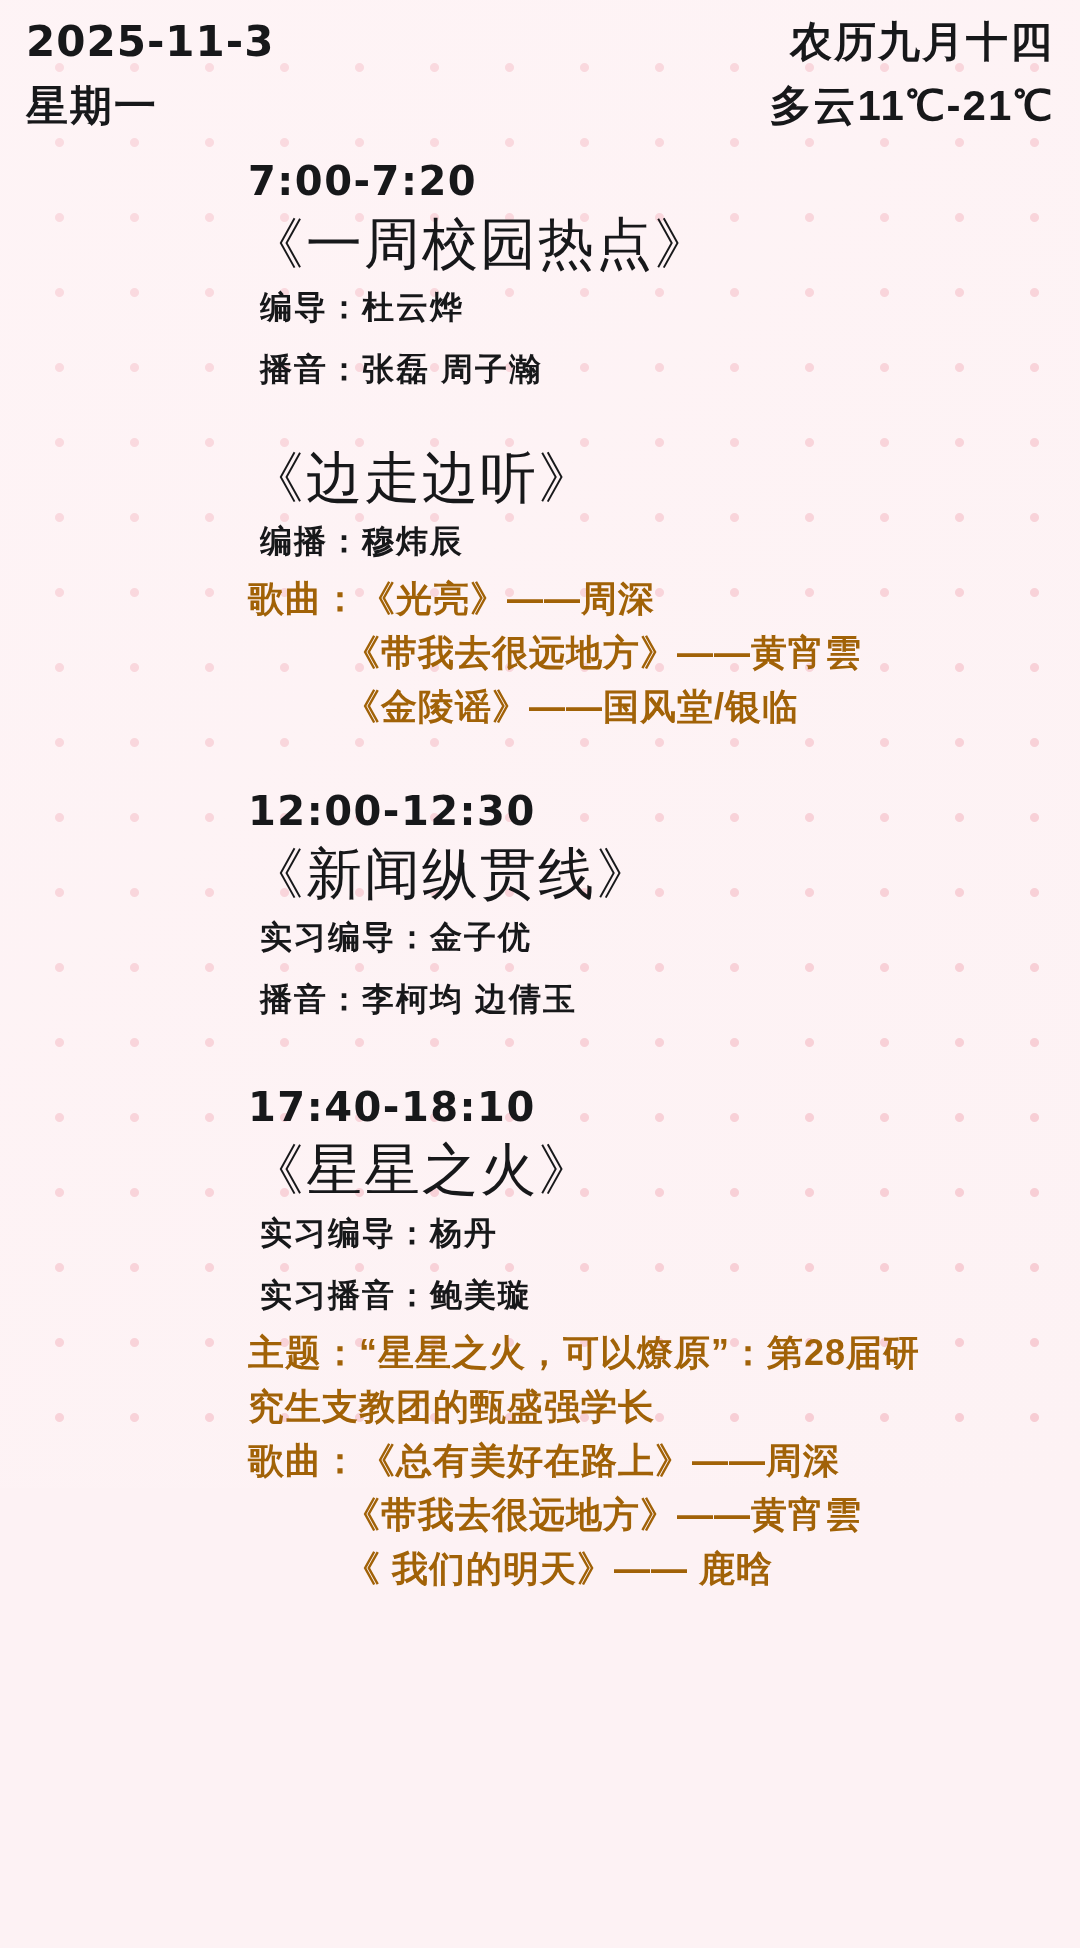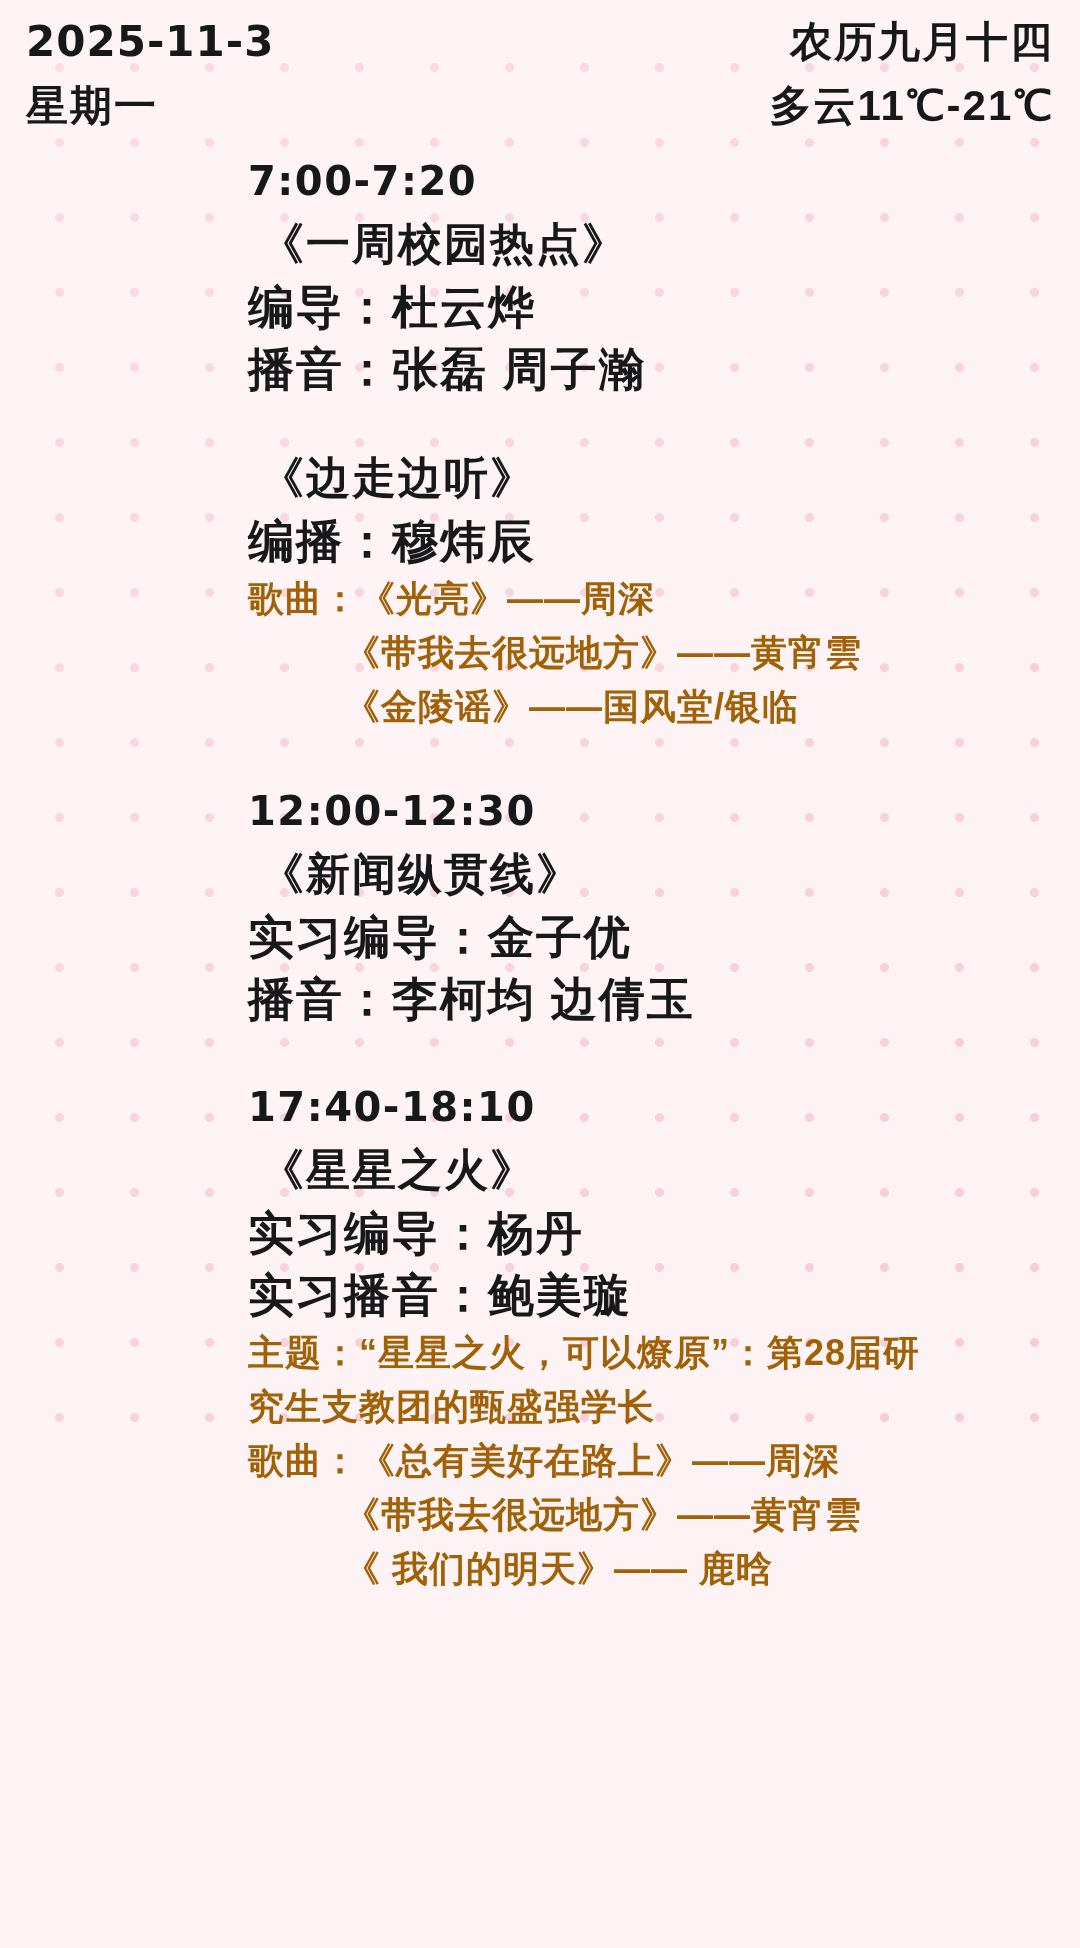--- a/index.html
+++ b/index.html
@@ -78,33 +78,33 @@
   }
   .time {
     font-family: "DejaVu Sans", sans-serif;
     font-size: 40px;
     line-height: 62px;
     font-weight: 700;
     color: #17181a;
     letter-spacing: 1.5px;
   }
   .title {
-    font-size: 44px;
+    font-size: 56px;
     line-height: 64px;
+    font-weight: 400;
+    color: #17181a;
+    letter-spacing: 2px;
+  }
+  .credit {
+    font-size: 32px;
+    line-height: 62px;
     font-weight: 700;
     color: #17181a;
     letter-spacing: 2px;
     margin-left: 12px;
-  }
-  .credit {
-    font-size: 46px;
-    line-height: 62px;
-    font-weight: 700;
-    color: #17181a;
-    letter-spacing: 2px;
   }
   .red {
     color: #a16207;
     font-size: 36px;
     line-height: 54px;
     font-weight: 700;
     letter-spacing: 1px;
   }
   .red.indent {
     padding-left: 96px;

